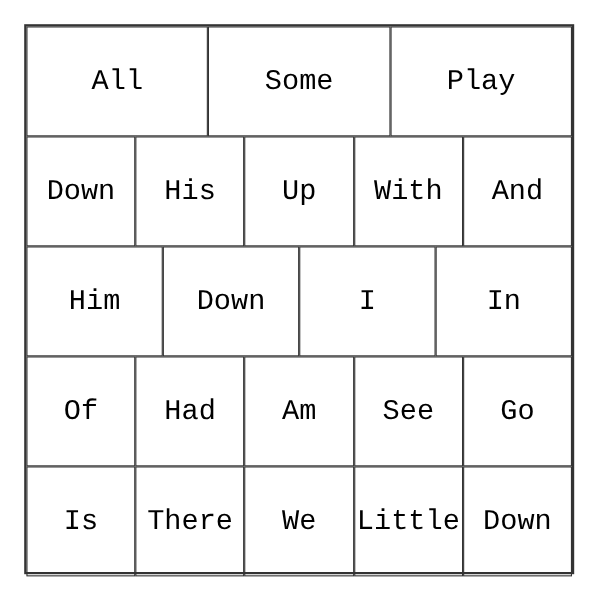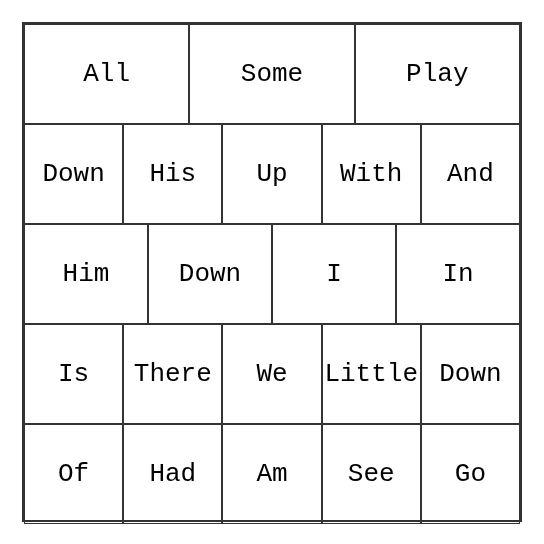--- a/index.html
+++ b/index.html
@@ -57,26 +57,26 @@
       <div class="bingo-cell">With</div>
       <div class="bingo-cell">And</div>
     </div>
     <div class="bingo-row">
       <div class="bingo-cell">Him</div>
       <div class="bingo-cell">Down</div>
       <div class="bingo-cell">I</div>
       <div class="bingo-cell">In</div>
     </div>
     <div class="bingo-row">
+      <div class="bingo-cell">Of</div>
+      <div class="bingo-cell">Had</div>
+      <div class="bingo-cell">Am</div>
+      <div class="bingo-cell">See</div>
+      <div class="bingo-cell">Go</div>
+    </div>
+    <div class="bingo-row">
       <div class="bingo-cell">Is</div>
       <div class="bingo-cell">There</div>
       <div class="bingo-cell">We</div>
       <div class="bingo-cell">Little</div>
       <div class="bingo-cell">Down</div>
     </div>
-    <div class="bingo-row">
-      <div class="bingo-cell">Of</div>
-      <div class="bingo-cell">Had</div>
-      <div class="bingo-cell">Am</div>
-      <div class="bingo-cell">See</div>
-      <div class="bingo-cell">Go</div>
-    </div>
   </div>
 
 </body></html>

